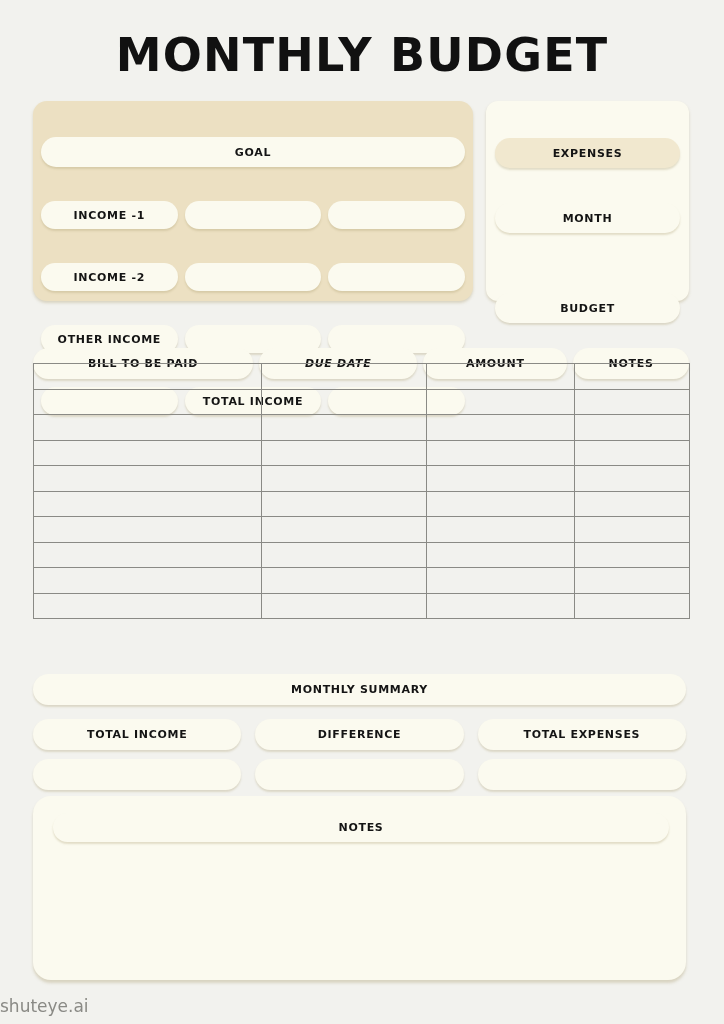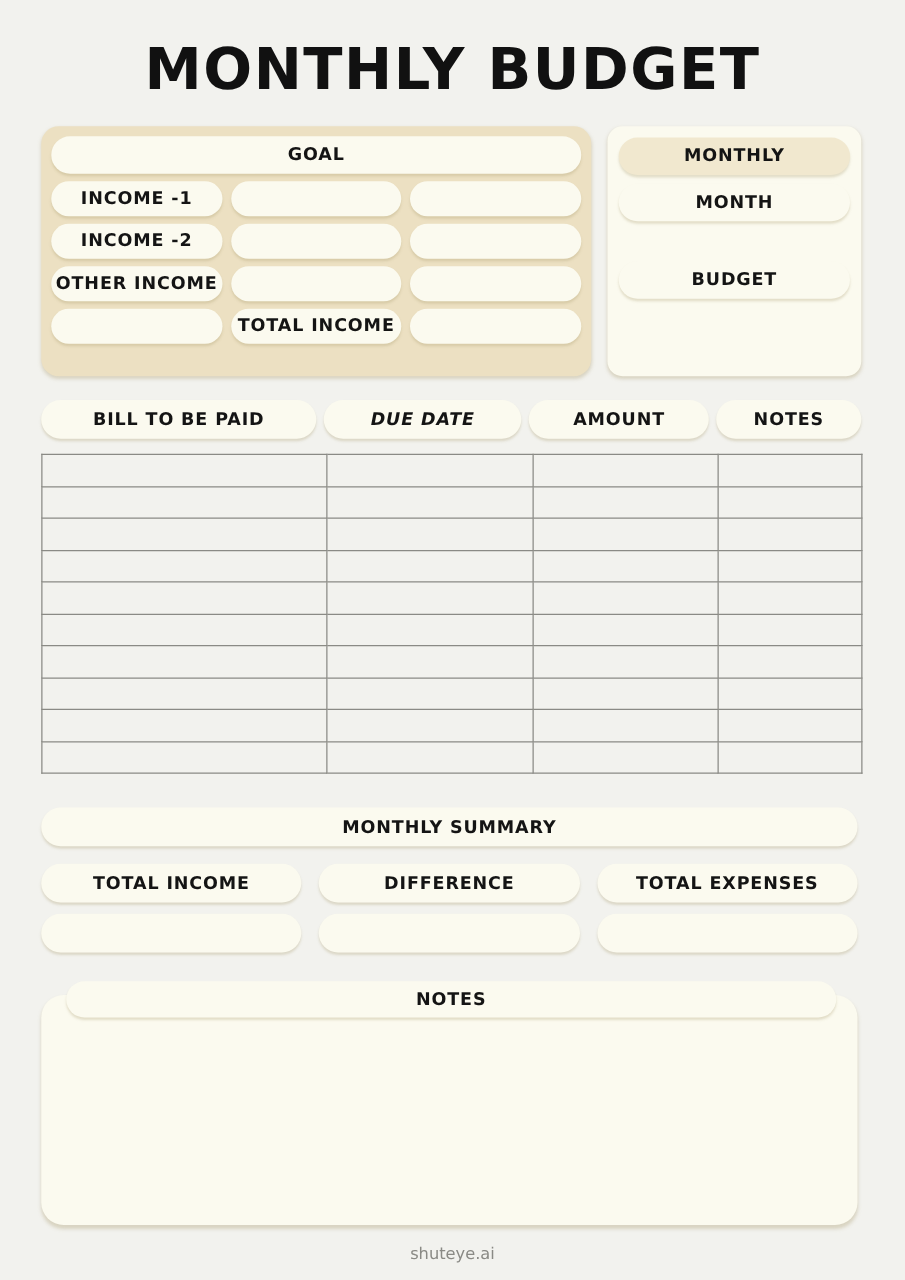--- a/index.html
+++ b/index.html
@@ -31,26 +31,27 @@
   }
 
   
   .pill {
     background: #fbfaef;
     border-radius: 999px;
     box-shadow: 0 2px 2px rgba(170,155,110,0.30);
     display: flex;
     align-items: center;
     justify-content: center;
-    font-size: 14px;
+    font-size: 11px;
     font-weight: bold;
     letter-spacing: 0.7px;
     color: #141414;
     box-sizing: border-box;
     font-family: "DejaVu Sans", sans-serif;
+    margin-top: 28px;
   }
   .pill.tan {
     background: #f1e8cf;
   }
   .pill.blank { color: transparent; }
 
   
   .goal-panel {
     position: absolute;
     left: 33px;
@@ -174,22 +175,22 @@
     height: 29px;
     z-index: 2;
   }
 
   
   .footer {
     position: absolute;
     left: 0;
     top: 996px;
     width: 724px;
-    text-align: center;
-    font-size: 13px;
+    text-align: left;
+    font-size: 17px;
     color: #8a8a85;
     font-family: "DejaVu Sans", sans-serif;
   }
 </style>
 </head>
 <body>
 
 <div class="page-title">MONTHLY BUDGET</div>
 
 <div class="goal-panel">
@@ -214,21 +215,21 @@
   </div>
 
   <div class="goal-row">
     <div class="pill goal-cell blank"></div>
     <div class="pill goal-cell">TOTAL INCOME</div>
     <div class="pill goal-cell blank"></div>
   </div>
 </div>
 
 <div class="expenses-panel">
-  <div class="pill tan exp-pill">MONTHLY</div>
+  <div class="pill tan exp-pill">EXPENSES</div>
   <div class="exp-gap-sm"></div>
   <div class="pill exp-pill">MONTH</div>
   <div class="exp-gap-lg"></div>
   <div class="pill exp-pill">BUDGET</div>
 </div>
 
 <div class="bill-headers">
   <div class="pill bh-1">BILL TO BE PAID</div>
   <div class="pill bh-2">DUE DATE</div>
   <div class="pill bh-3">AMOUNT</div>

